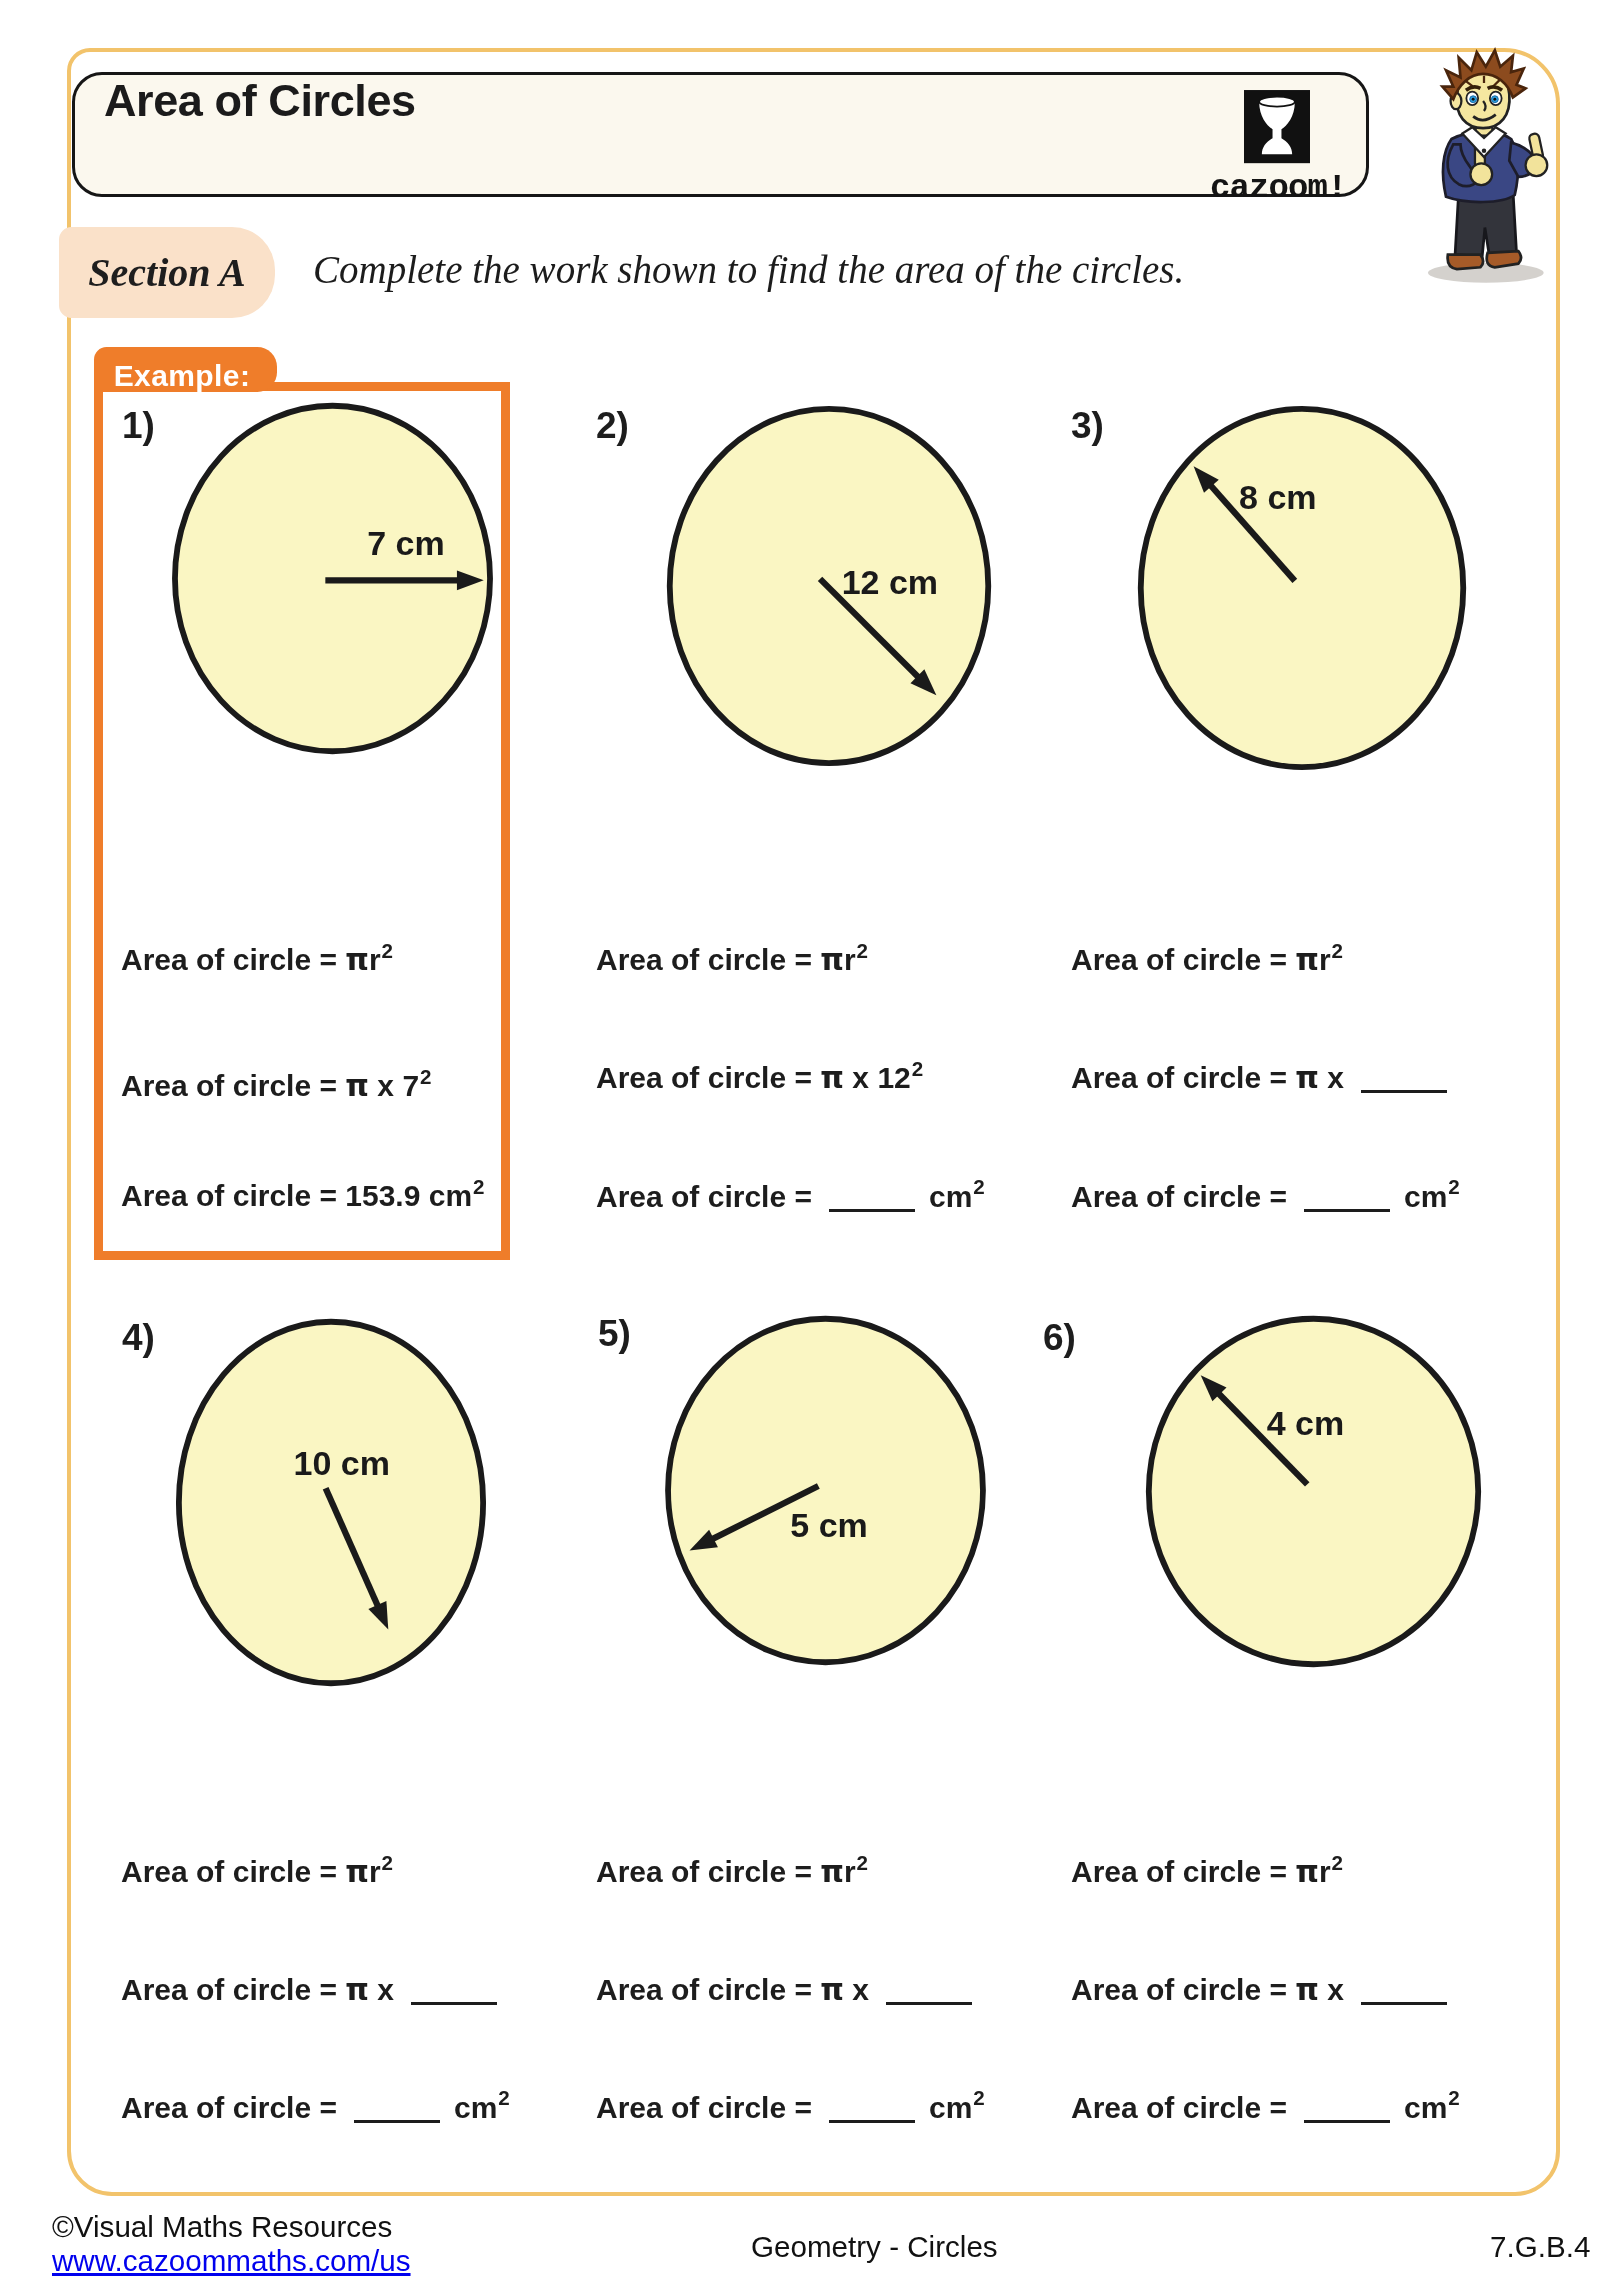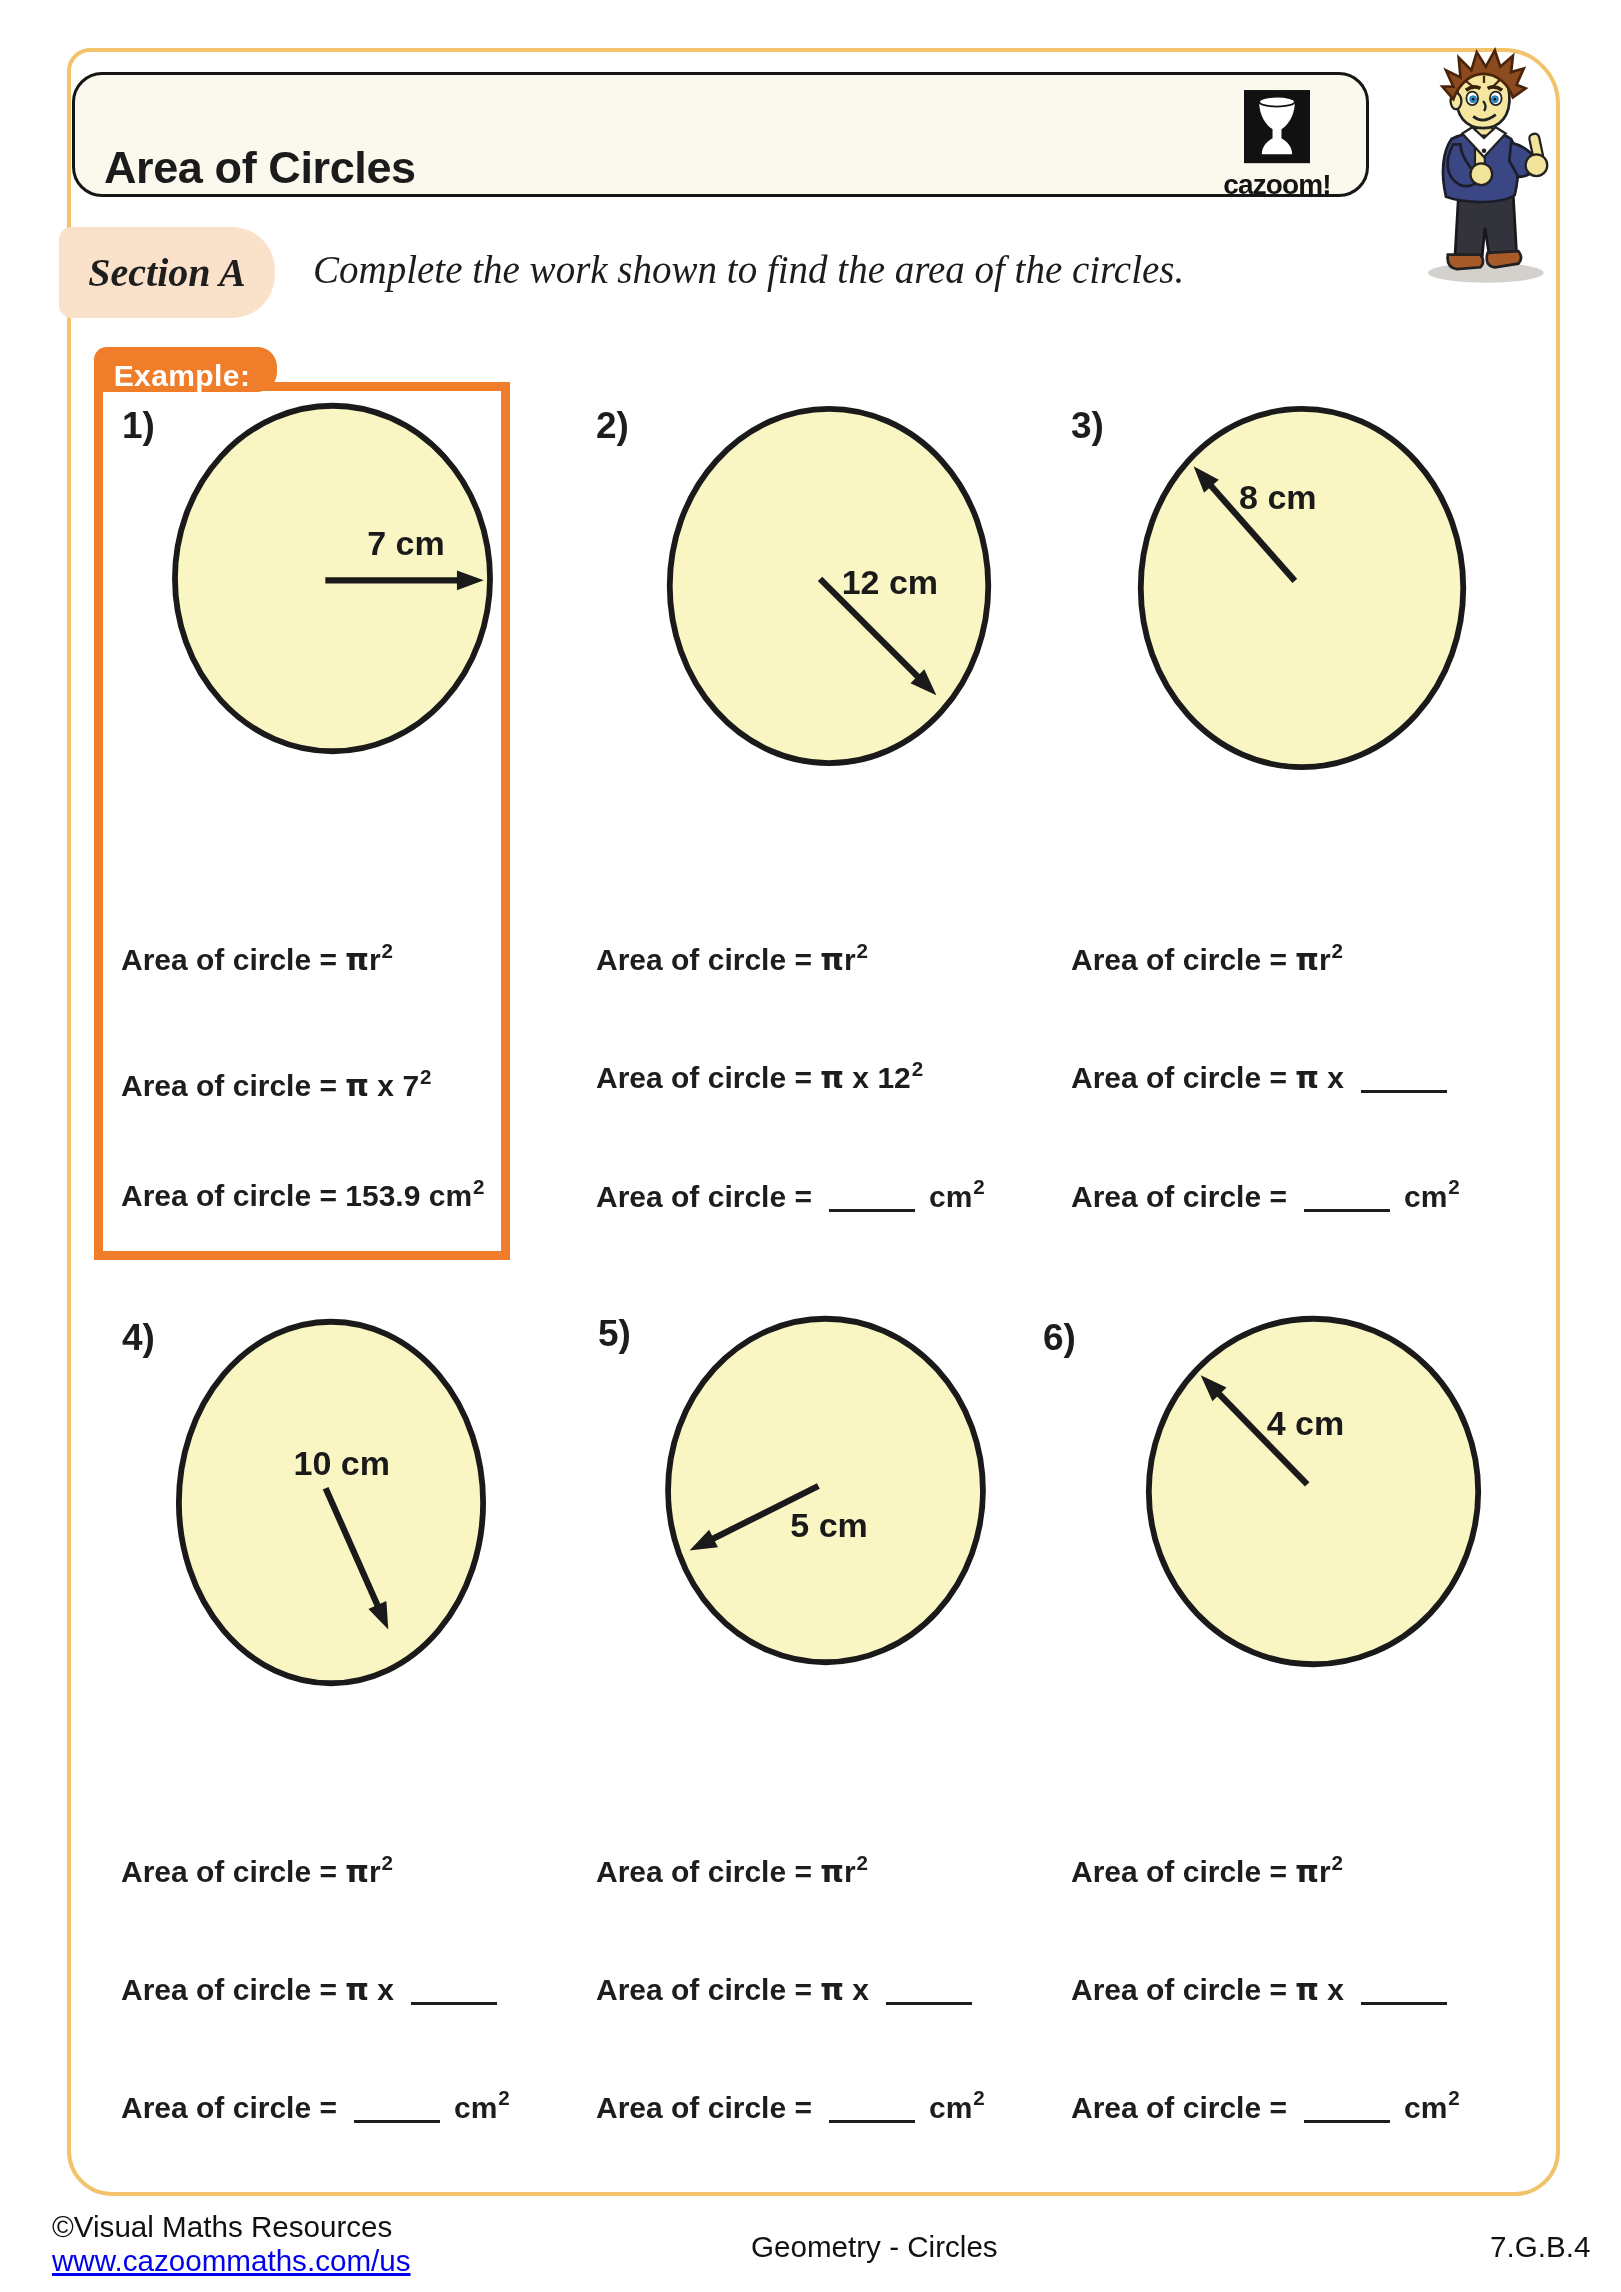--- a/index.html
+++ b/index.html
@@ -6,27 +6,27 @@
   body{width:1622px;height:2293px;position:relative;background:#ffffff;overflow:hidden;
        font-family:"Liberation Sans", sans-serif;}
   .abs{position:absolute;}
 
   
   #page-border{left:67px;top:48px;width:1485px;height:2140px;
     border:4.5px solid #F2C36B;border-radius:23px 56px 45px 45px;z-index:0;}
 
   
   #title-box{left:72px;top:72px;width:1297px;height:125px;background:#FBF8EE;
-    border:3.6px solid #161616;border-radius:30px;display:flex;align-items:flex-end;
+    border:3.6px solid #161616;border-radius:30px;display:flex;align-items:flex-start;
     padding-left:29px;box-sizing:border-box;z-index:1;}
   #page-title{font-size:45px;font-weight:bold;color:#1b1b1b;letter-spacing:-0.4px;}
 
   
   #logo{left:1210px;top:90px;width:134px;text-align:center;z-index:2;}
-  #logo-brand{font-family:Liberation Sans, sans-serif;font-weight:bold;font-size:28px;
+  #logo-brand{font-family:Liberation Mono, monospace;font-weight:bold;font-size:34px;
     color:#141414;margin-top:0.9px;letter-spacing:-0.9px;}
 
   
   #mascot{left:1390px;top:45px;z-index:3;}
 
   
   #section-badge{left:59px;top:227px;width:216px;height:91px;background:#FAE1C9;
     border-radius:12.5px 43px 43px 12.5px;display:flex;align-items:center;justify-content:center;z-index:1;text-align:right;}
   #section-label{font-family:"Liberation Serif", serif;font-style:italic;font-weight:bold;
     font-size:40px;color:#1e1e1e;}

